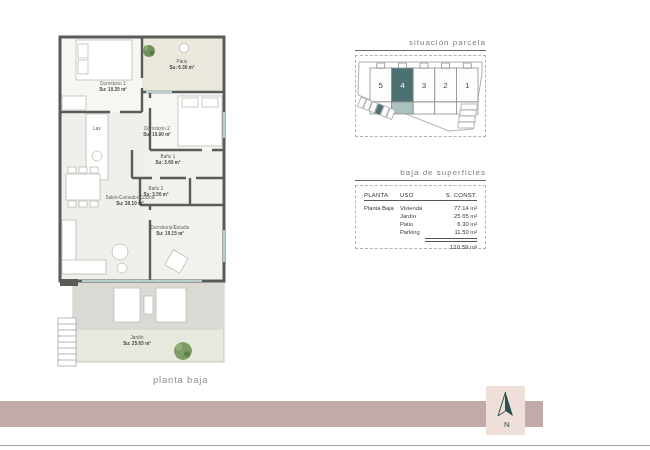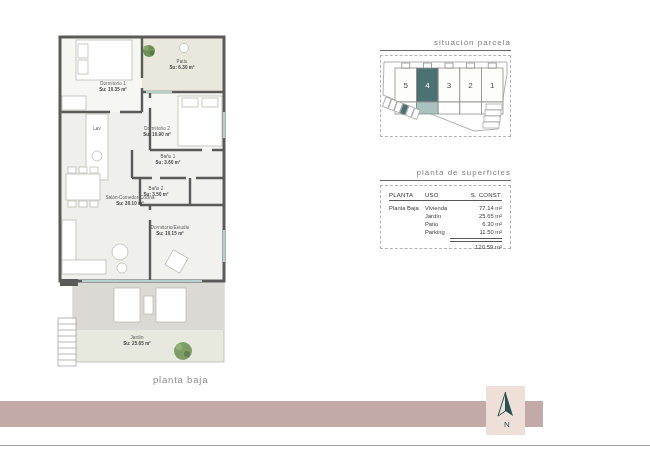--- a/index.html
+++ b/index.html
@@ -11,21 +11,21 @@
   .plan svg{position:absolute;left:0;top:0;}
   .rlabel{position:absolute;width:60px;text-align:center;color:#5a5a5a;
           font-size:4.5px;line-height:5.6px;letter-spacing:0.1px;}
   .rlabel .ar{display:block;font-weight:bold;color:#3c3c3c;}
   .rlabel.single{width:30px;}
 
   .plan-caption{position:absolute;left:153px;top:374px;font-size:9.5px;
           color:#8f8f8f;letter-spacing:0.8px;}
 
   
-  .panel{position:absolute;left:380px;width:131px;}
+  .panel{position:absolute;left:355px;width:131px;}
   .panel-title{text-align:right;font-size:8px;color:#7f7f7f;letter-spacing:1px;
           padding-bottom:3px;border-bottom:1px solid #6a6a6a;}
   .panel-box{border:1px dashed #b3b3b3;background:#fff;margin-top:4px;}
   .parcel-box{height:80px;}
   .table-box{height:64px;padding:5px 8px 0 8px;box-sizing:border-box;}
 
   .srow{display:flex;font-size:5.8px;color:#3f3f3f;line-height:8px;}
   .srow .c1{width:36px;}
   .srow .c2{width:42px;}
   .srow .c3{flex:1;text-align:right;}
@@ -216,21 +216,21 @@
           <rect x="105" y="48" width="16" height="6"></rect>
           <rect x="104" y="54" width="16" height="6"></rect>
           <rect x="103" y="60" width="16" height="6"></rect>
           <rect x="102" y="66" width="16" height="6"></rect>
         </g>
       </svg>
     </div>
   </div>
 
   <div class="panel" style="top:168px;">
-    <div class="panel-title">planta de superficies</div>
+    <div class="panel-title">baja de superficies</div>
     <div class="panel-box table-box">
       <div class="srow shead">
         <span class="c1">PLANTA</span>
         <span class="c2">USO</span>
         <span class="c3">S. CONST.</span>
       </div>
       <div class="head-rule"></div>
       <div class="srow">
         <span class="c1">Planta Baja</span>
         <span class="c2">Vivienda</span>

